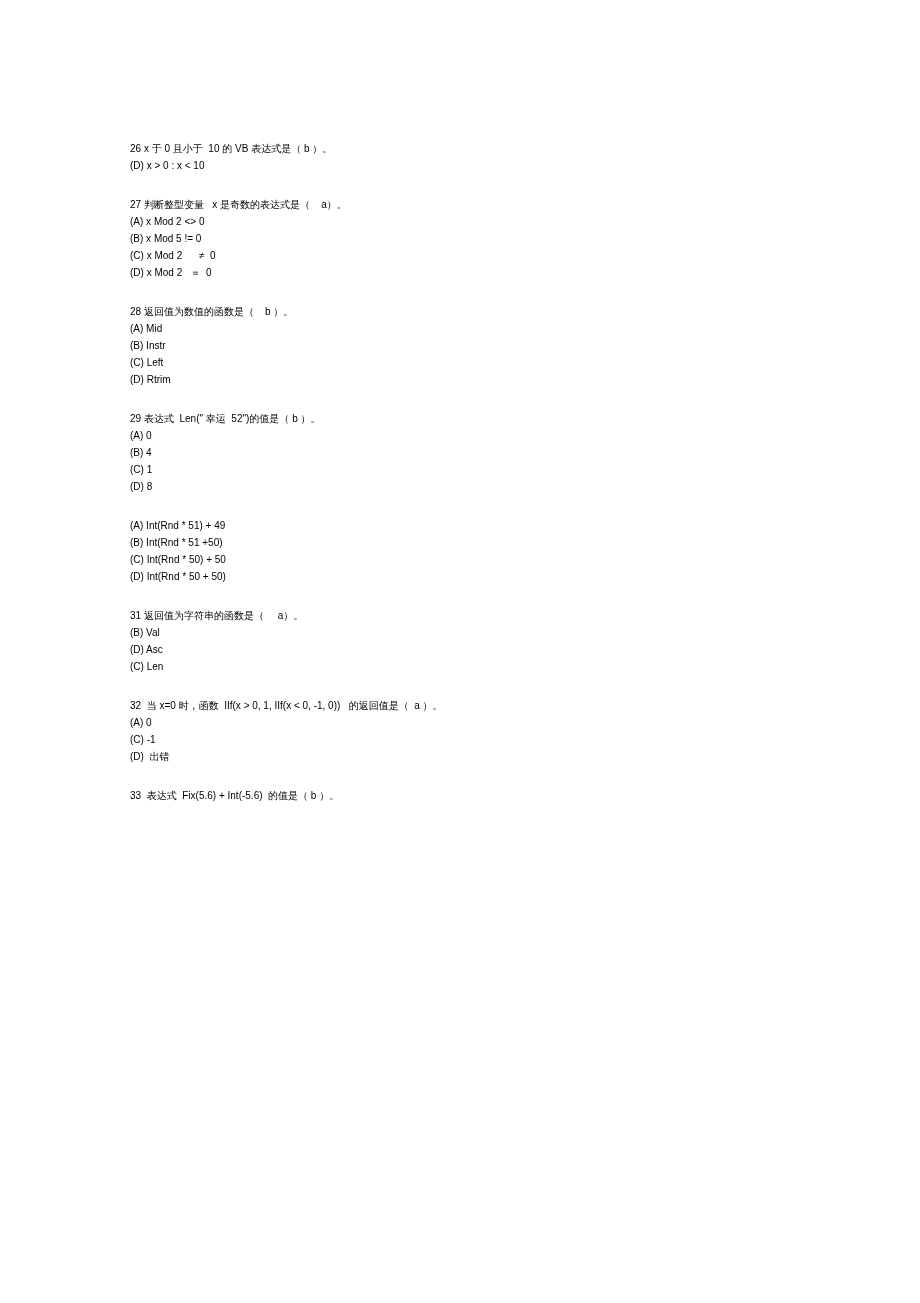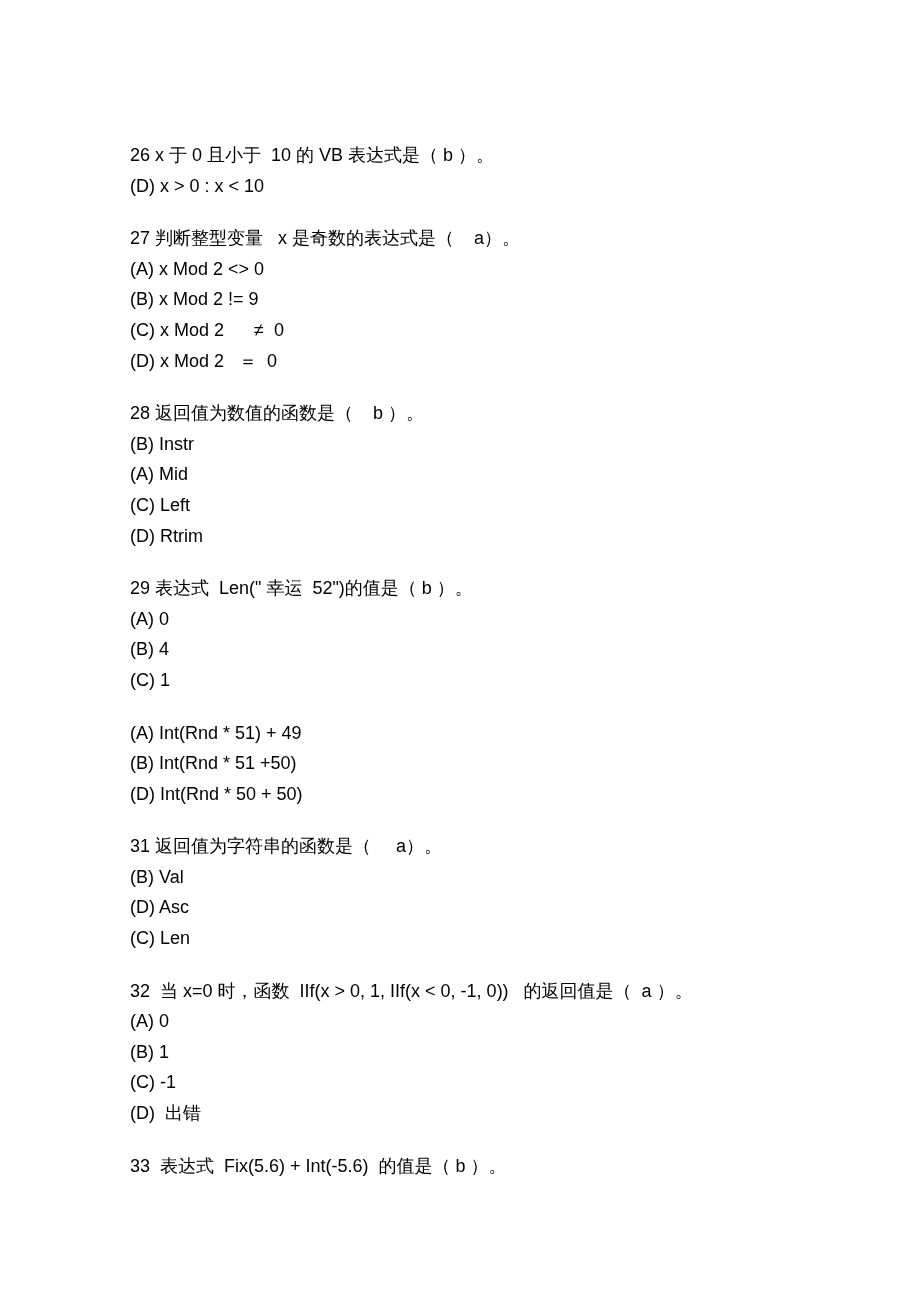--- a/index.html
+++ b/index.html
@@ -8,21 +8,21 @@
     background: #ffffff;
     width: 920px;
     font-family: Arial, "Microsoft YaHei", sans-serif;
   }
   .page {
     padding: 140px 130px 100px 130px;
     box-sizing: border-box;
     width: 864px;
     min-height: 1303px;
     color: #000000;
-    font-size: 18px;
+    font-size: 10px;
     line-height: 1.7;
   }
   .qblock {
     margin-bottom: 22px;
   }
   .qline, .optline {
     white-space: pre-wrap;
   }
 </style>
 </head>
@@ -31,57 +31,58 @@
 <div class="page">
 
   <div class="qblock">
     <div class="qline">26 x 于 0 且小于  10 的 VB 表达式是（ b ）。</div>
     <div class="optline">(D) x &gt; 0 : x &lt; 10</div>
   </div>
 
   <div class="qblock">
     <div class="qline">27 判断整型变量   x 是奇数的表达式是（    a）。</div>
     <div class="optline">(A) x Mod 2 &lt;&gt; 0</div>
-    <div class="optline">(B) x Mod 2 != 9</div>
+    <div class="optline">(B) x Mod 5 != 0</div>
     <div class="optline">(C) x Mod 2      ≠  0</div>
     <div class="optline">(D) x Mod 2   ＝  0</div>
   </div>
 
   <div class="qblock">
     <div class="qline">28 返回值为数值的函数是（    b ）。</div>
+    <div class="optline">(A) Mid</div>
     <div class="optline">(B) Instr</div>
-    <div class="optline">(A) Mid</div>
     <div class="optline">(C) Left</div>
     <div class="optline">(D) Rtrim</div>
   </div>
 
   <div class="qblock">
     <div class="qline">29 表达式  Len(" 幸运  52")的值是（ b ）。</div>
     <div class="optline">(A) 0</div>
     <div class="optline">(B) 4</div>
     <div class="optline">(C) 1</div>
+    <div class="optline">(D) 8</div>
   </div>
 
   <div class="qblock">
     <div class="optline">(A) Int(Rnd * 51) + 49</div>
     <div class="optline">(B) Int(Rnd * 51 +50)</div>
+    <div class="optline">(C) Int(Rnd * 50) + 50</div>
     <div class="optline">(D) Int(Rnd * 50 + 50)</div>
   </div>
 
   <div class="qblock">
     <div class="qline">31 返回值为字符串的函数是（     a）。</div>
     <div class="optline">(B) Val</div>
     <div class="optline">(D) Asc</div>
     <div class="optline">(C) Len</div>
   </div>
 
   <div class="qblock">
     <div class="qline">32  当 x=0 时，函数  IIf(x &gt; 0, 1, IIf(x &lt; 0, -1, 0))   的返回值是（  a ）。</div>
     <div class="optline">(A) 0</div>
-    <div class="optline">(B) 1</div>
     <div class="optline">(C) -1</div>
     <div class="optline">(D)  出错</div>
   </div>
 
   <div class="qblock">
     <div class="qline">33  表达式  Fix(5.6) + Int(-5.6)  的值是（ b ）。</div>
   </div>
 
 </div>
 

